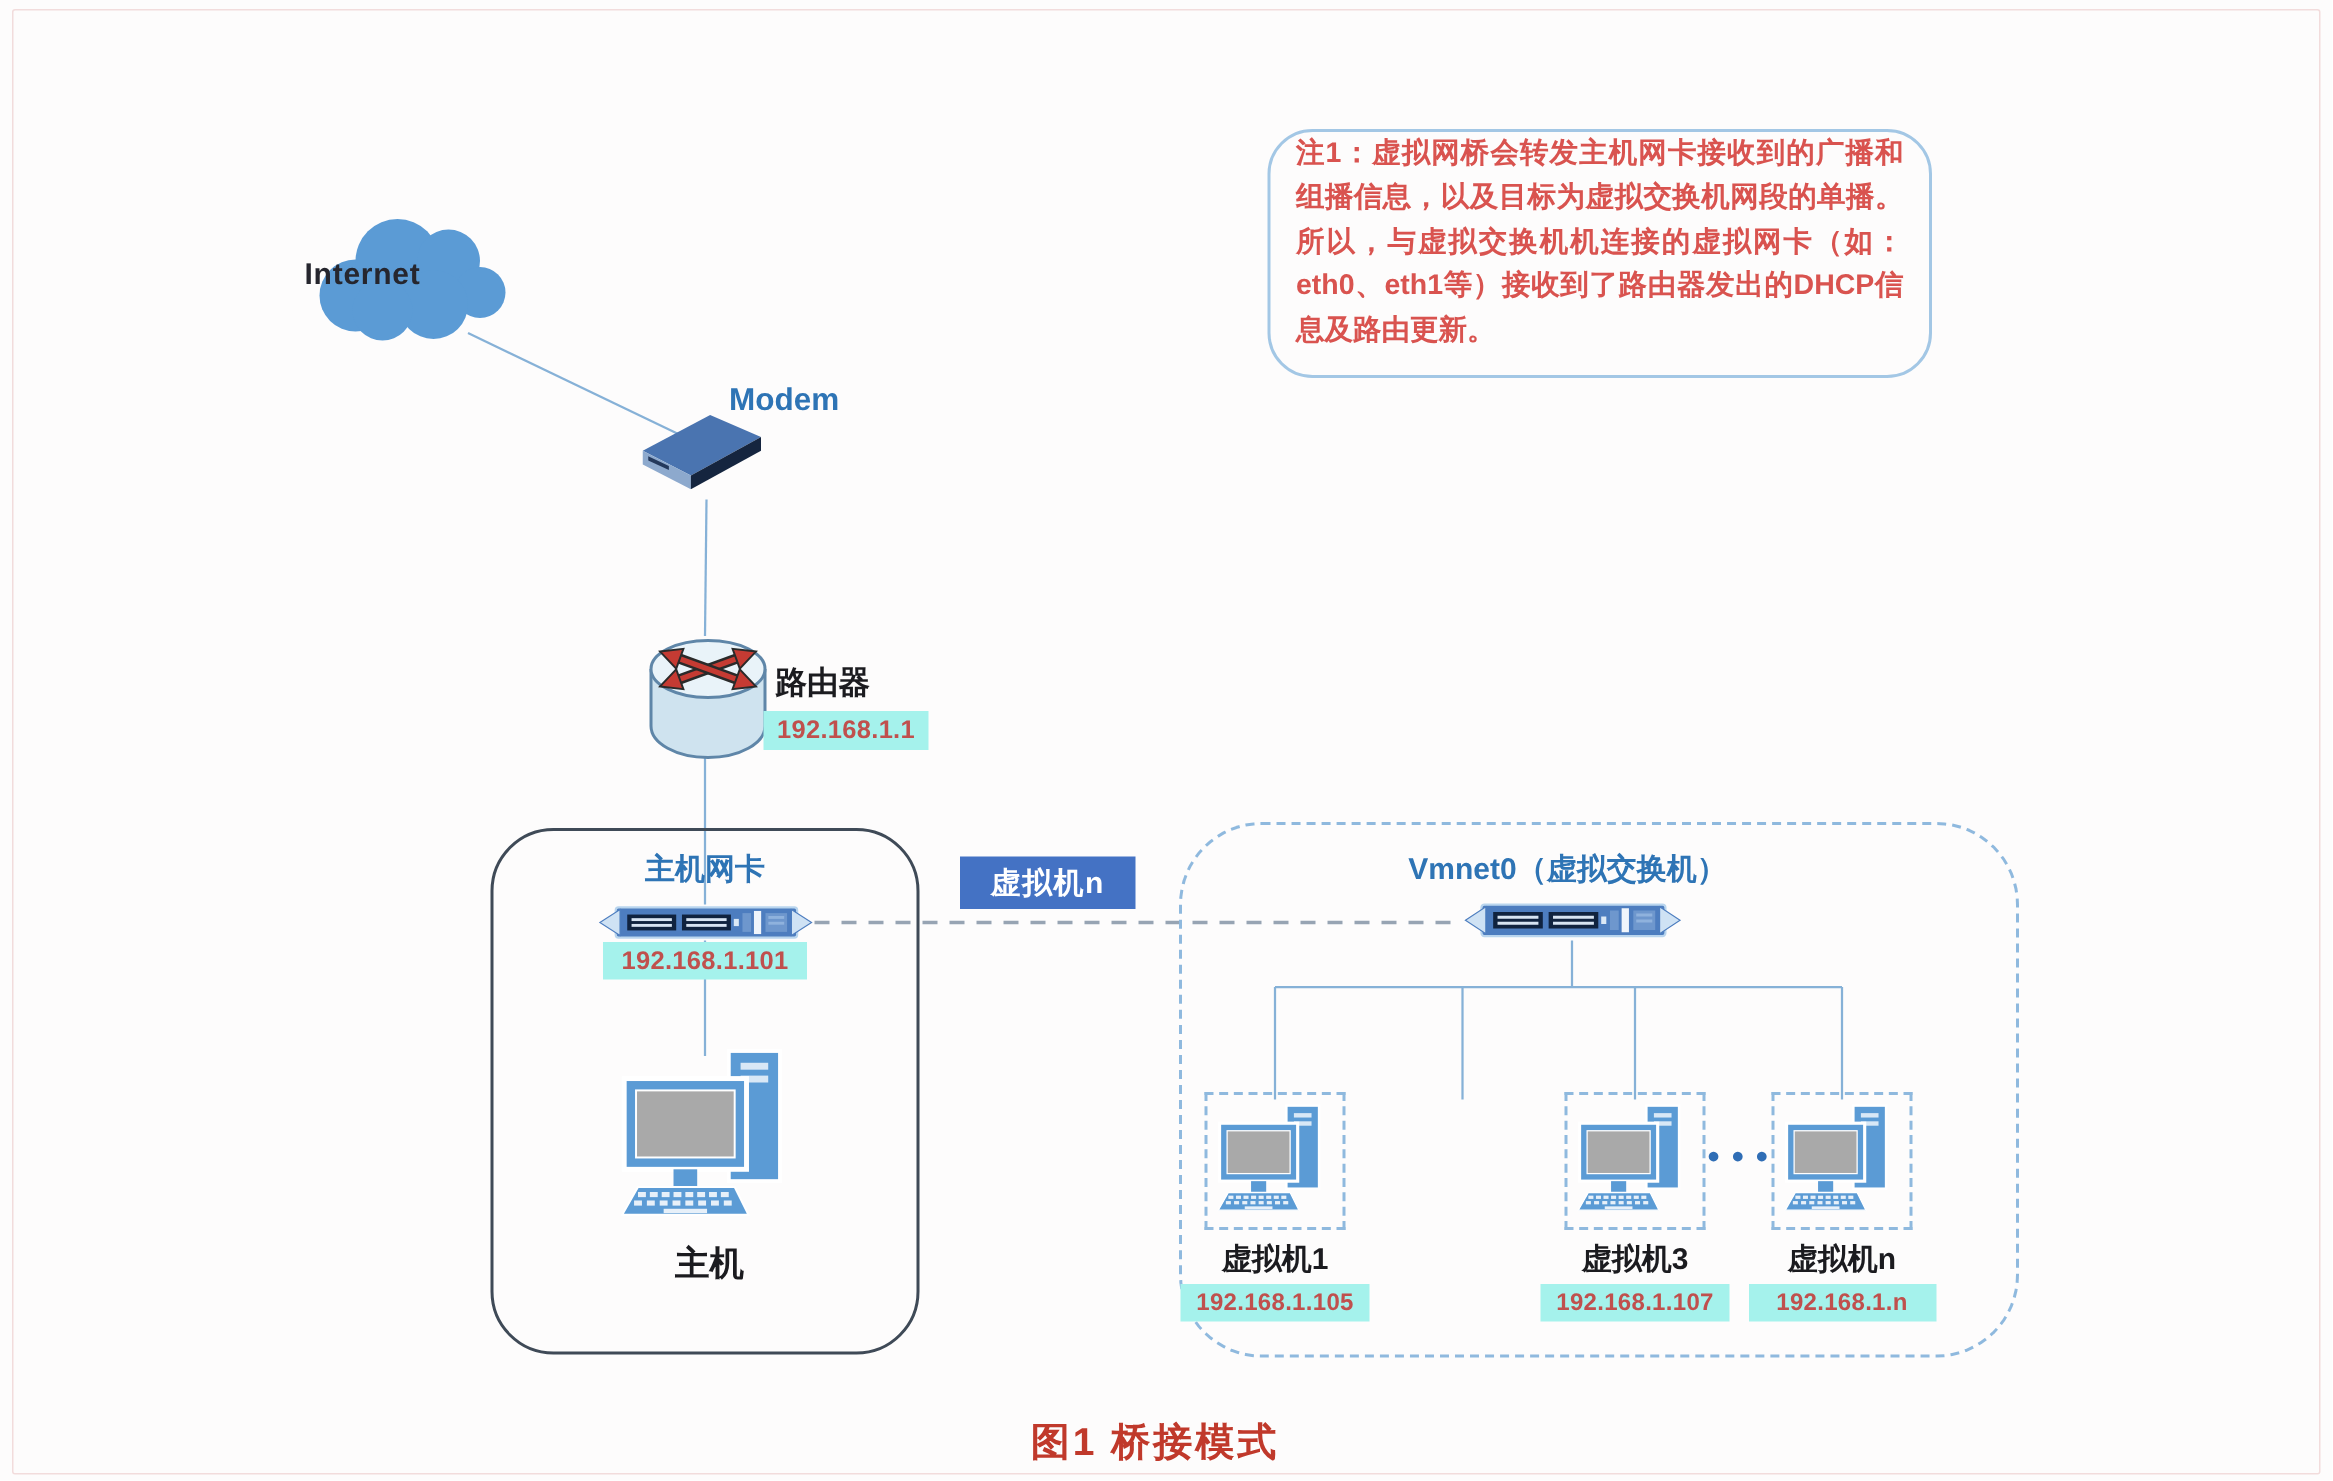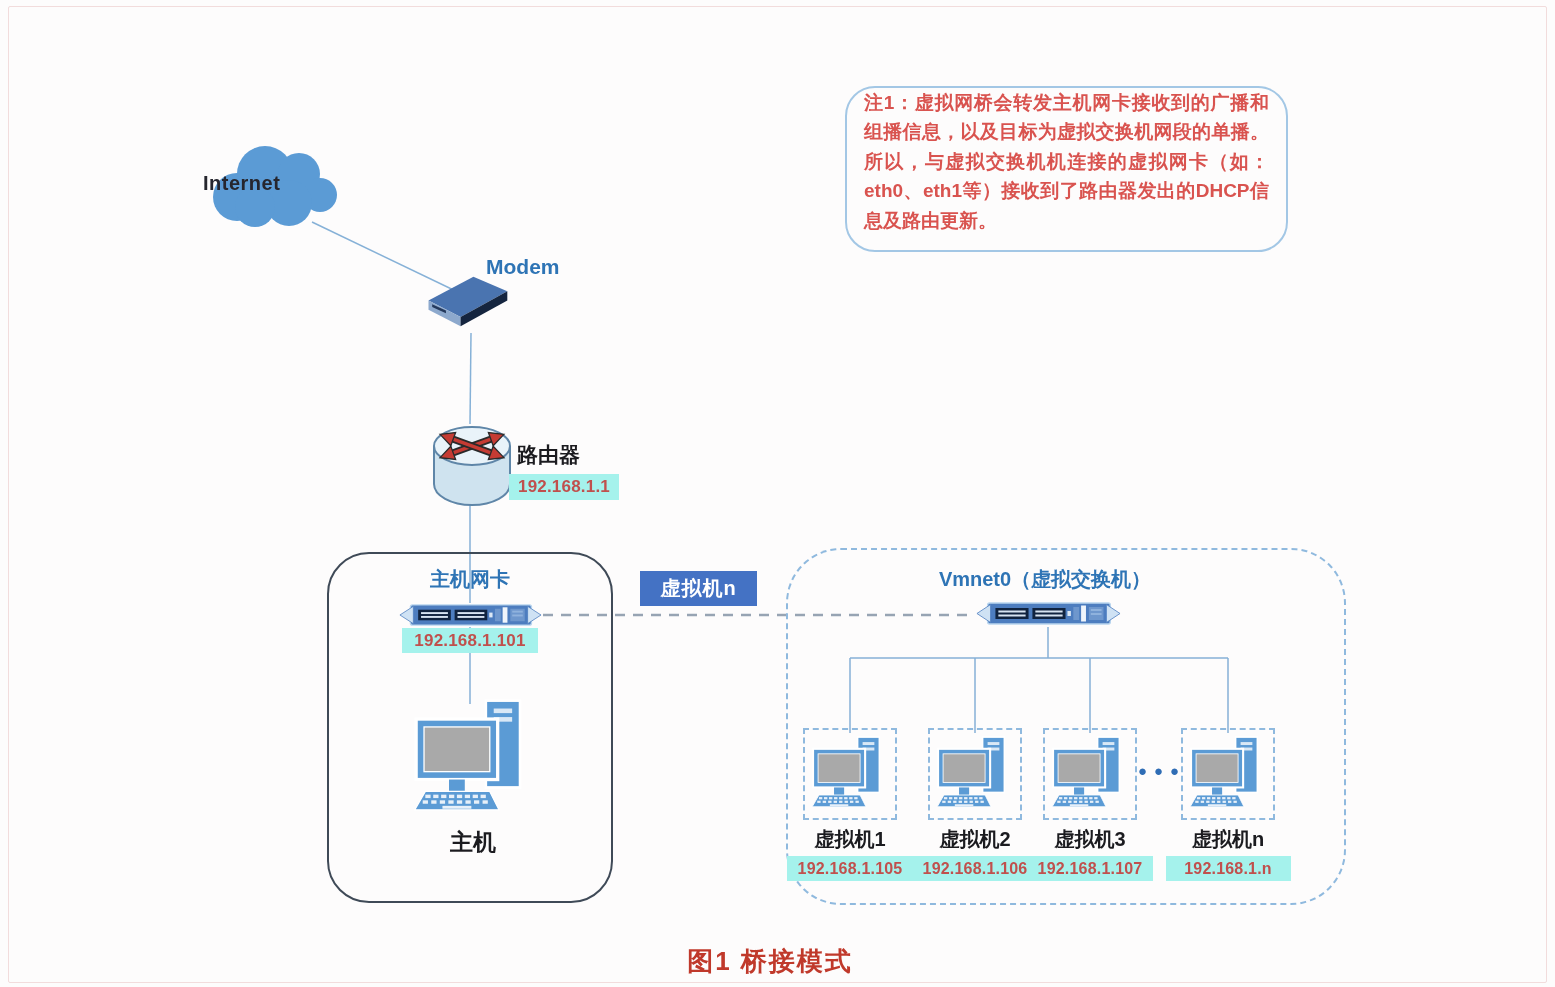--- a/index.html
+++ b/index.html
@@ -181,29 +181,20 @@
 
   <div class="vm" style="left:787px">
     <div class="vm-iconbox">
       <svg width="84" height="78" viewBox="0 0 100 92">
           <use href="#sym-pc"></use>
         </svg>
     </div>
     <div class="vm-label black-label">虚拟机1</div>
     <div class="badge-ip vm-ip" style="width:126px">192.168.1.105</div>
   </div>
-  <div class="vm" style="left:912px">
-    <div class="vm-iconbox">
-      <svg width="84" height="78" viewBox="0 0 100 92">
-          <use href="#sym-pc"></use>
-        </svg>
-    </div>
-    <div class="vm-label black-label">虚拟机2</div>
-    <div class="badge-ip vm-ip" style="width:126px">192.168.1.106</div>
-  </div>
   <div class="vm" style="left:1027px">
     <div class="vm-iconbox">
       <svg width="84" height="78" viewBox="0 0 100 92">
           <use href="#sym-pc"></use>
         </svg>
     </div>
     <div class="vm-label black-label">虚拟机3</div>
     <div class="badge-ip vm-ip" style="width:126px">192.168.1.107</div>
   </div>
   <div class="vm" style="left:1165px">

